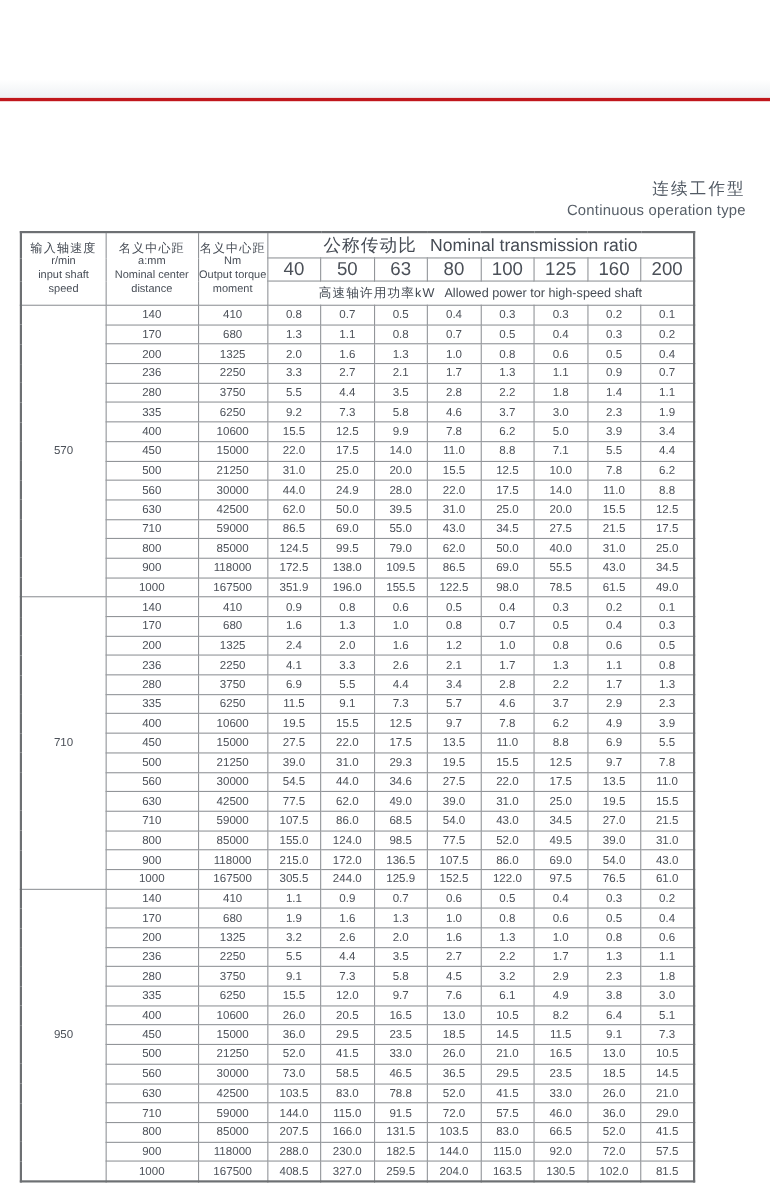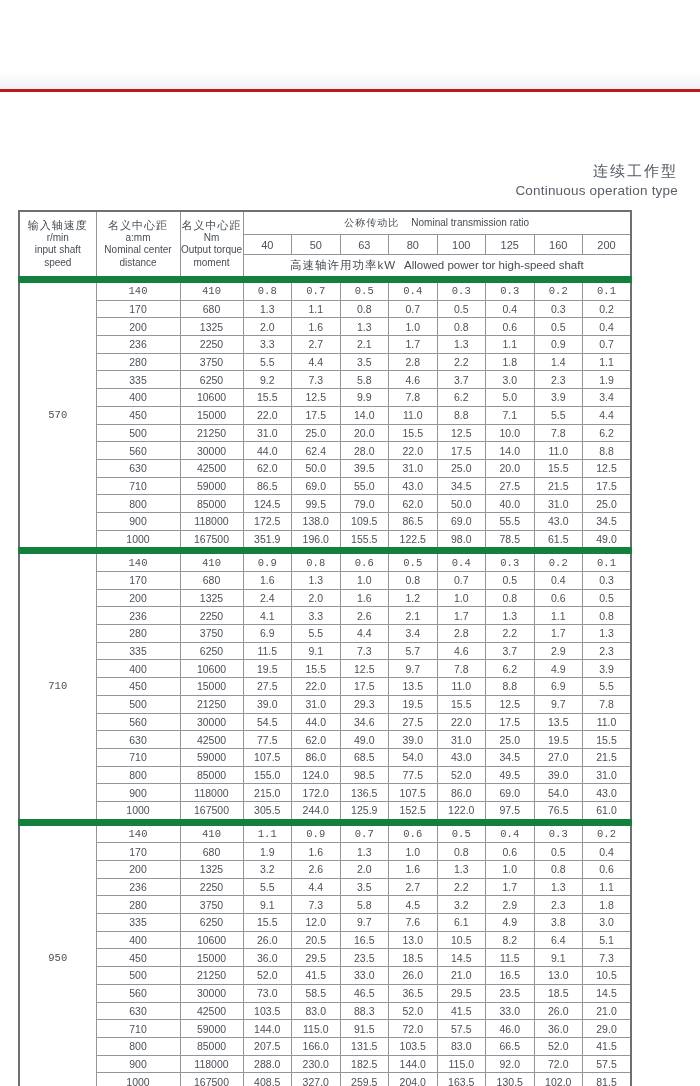--- a/index.html
+++ b/index.html
@@ -21,28 +21,28 @@
     border:2px solid #6d7073;
   }
   .ratings th, .ratings td {
     border:1px solid #929599; padding:0; margin:0;
     text-align:center; vertical-align:middle; font-weight:normal;
     overflow:hidden; white-space:nowrap;
   }
   .col-head { border-bottom:2px solid #6d7073; }
   .head-stack { font-size:10px; line-height:12.5px; color:#474d56; }
   .head-stack .zh { font-size:11px; letter-spacing:1px; }
-  .ratio-title-cell { height:22px; font-size:10px; color:#454b54; }
+  .ratio-title-cell { height:22px; font-size:16px; color:#454b54; }
   .ratio-title-cell .zh { letter-spacing:1px; margin-right:12px; }
-  .ratio-num { height:19px; font-size:11px; color:#4b5058; }
+  .ratio-num { height:19px; font-size:17px; color:#4b5058; }
   .power-title-cell { height:21px; font-size:11.5px; color:#454b54; border-bottom:2px solid #6d7073; }
   .power-title-cell .zh { letter-spacing:1px; margin-right:8px; }
 
   .ratings tbody td { height:16.7px; font-size:10.5px; color:#4b5058; }
-  .ratings tbody tr.block-start td { border-top:7px solid #15803d;font-family:Liberation Mono, monospace; }
+  .ratings tbody tr.block-start td { border-top:1px solid #15803d; }
   .speed-cell { font-size:11px; color:#4b5058; }
 
   .page-no {
     position:absolute; left:0; top:1048px; width:700px; text-align:center;
     font-size:12px; color:#3f3f3f; letter-spacing:1px;
   }
 </style>
 </head>
 <body>
 
@@ -222,21 +222,21 @@
           <td>15.5</td>
           <td>12.5</td>
           <td>10.0</td>
           <td>7.8</td>
           <td>6.2</td>
         </tr>
         <tr>
           <td>560</td>
           <td>30000</td>
           <td>44.0</td>
-          <td>62.4</td>
+          <td>24.9</td>
           <td>28.0</td>
           <td>22.0</td>
           <td>17.5</td>
           <td>14.0</td>
           <td>11.0</td>
           <td>8.8</td>
         </tr>
         <tr>
           <td>630</td>
           <td>42500</td>
@@ -597,21 +597,21 @@
           <td>29.5</td>
           <td>23.5</td>
           <td>18.5</td>
           <td>14.5</td>
         </tr>
         <tr>
           <td>630</td>
           <td>42500</td>
           <td>103.5</td>
           <td>83.0</td>
-          <td>88.3</td>
+          <td>78.8</td>
           <td>52.0</td>
           <td>41.5</td>
           <td>33.0</td>
           <td>26.0</td>
           <td>21.0</td>
         </tr>
         <tr>
           <td>710</td>
           <td>59000</td>
           <td>144.0</td>

